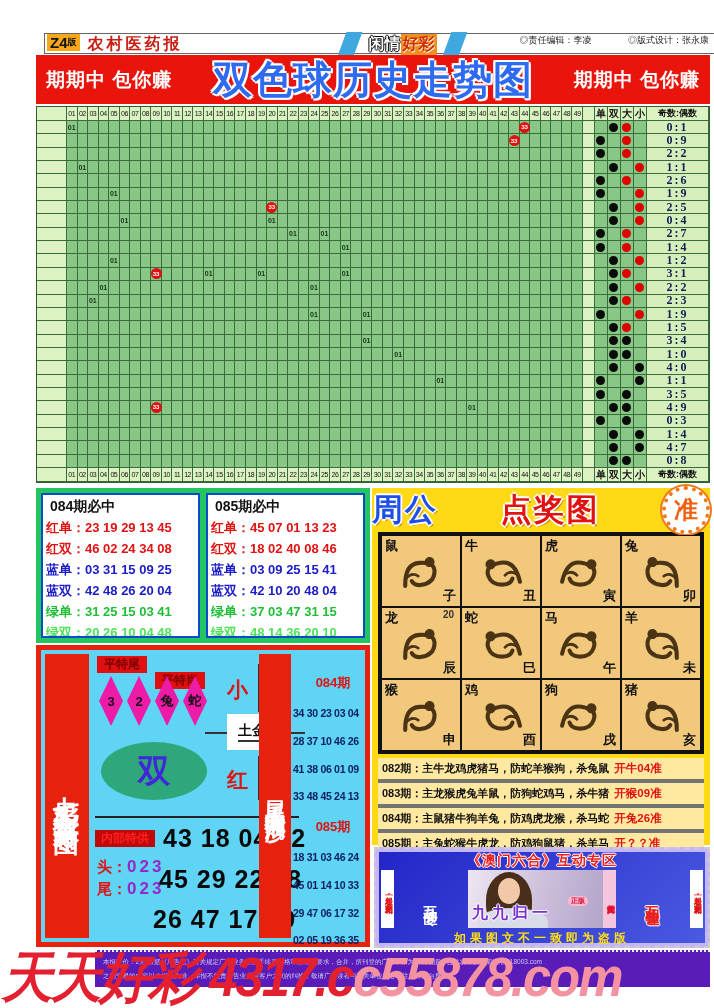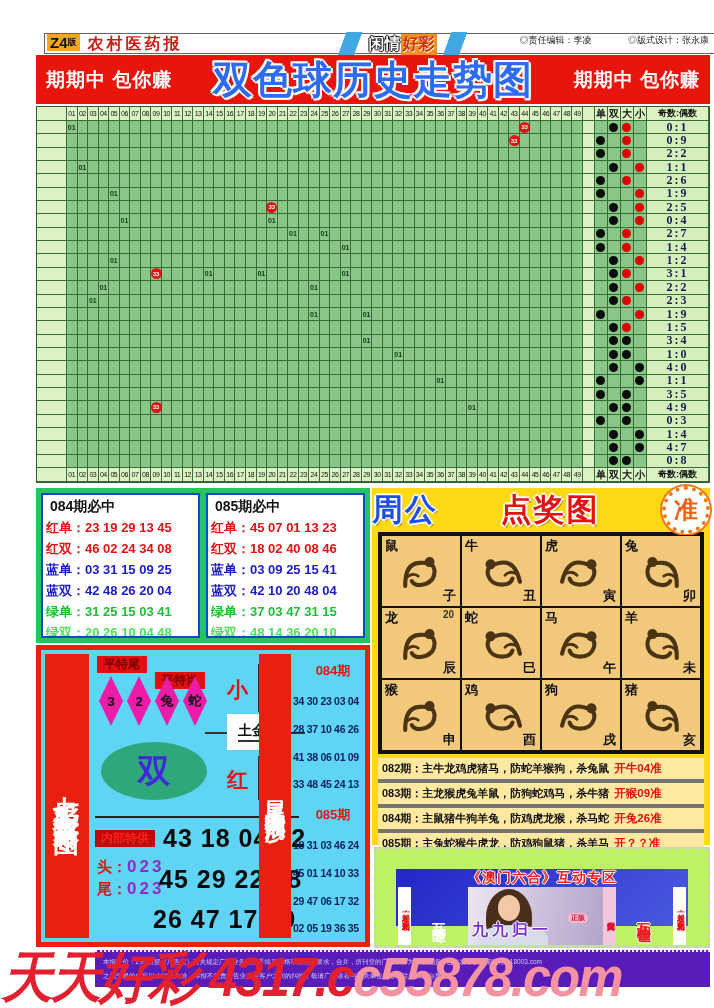--- a/index.html
+++ b/index.html
@@ -112,28 +112,28 @@
               display:flex;align-items:center;justify-content:center;}
   .mini .ebox span{font-size:14px;font-weight:bold;color:#111;border-bottom:2px solid #333;}
   .ellipse{position:absolute;left:60px;top:92px;width:106px;height:58px;background:#2EA87A;border-radius:50%;
            display:flex;align-items:center;justify-content:center;color:#4028D8;font-size:33px;font-weight:bold;}
   .divline{position:absolute;left:54px;top:166px;width:204px;height:2px;background:#222;}
   .neibu{position:absolute;left:54px;top:180px;width:60px;height:17px;background:#C00808;color:#FF2020;
          font-weight:bold;font-size:12px;display:flex;align-items:center;justify-content:center;}
   .bignum{position:absolute;color:#0A0A0A;font-weight:bold;font-size:25px;letter-spacing:1px;white-space:nowrap;}
   .htrow{position:absolute;font-weight:bold;font-size:15px;white-space:nowrap;}
   .htrow .hl{color:#E01212;} .htrow .hv{color:#9428C8;font-size:17px;letter-spacing:3px;}
-  #tailcol{position:absolute;left:252px;top:4px;width:80px;height:288px;display:flex;flex-direction:column;
+  #tailcol{position:absolute;left:252px;top:16px;width:80px;height:288px;display:flex;flex-direction:column;
            justify-content:space-around;}
   .qperiod{color:#E01212;font-weight:bold;font-size:13px;text-align:center;}
   .qnum{color:#0A1E60;font-weight:bold;font-size:10.5px;white-space:nowrap;letter-spacing:-0.3px;}
 
   
-  #am{position:absolute;left:374px;top:847px;width:336px;height:101px;background:#bef264;
-      padding:20px;box-sizing:border-box;border:2px dashed #CCC;}
+  #am{position:absolute;left:374px;top:847px;width:336px;height:101px;background:#c4b5fd;
+      padding:3px;box-sizing:border-box;border:2px dashed #CCC;}
   #am .inner{width:100%;height:100%;background:linear-gradient(135deg,#2326C8,#4A5AE0);position:relative;}
   .amtitle{text-align:center;color:#E82020;font-weight:bold;font-size:14px;letter-spacing:1px;
            text-shadow:1px 0 #FFF,-1px 0 #FFF,0 1px #FFF,0 -1px #FFF;line-height:17px;}
   .ambody{display:flex;height:60px;align-items:center;justify-content:space-between;padding:0 2px;}
   .amv{writing-mode:vertical-rl;text-orientation:upright;font-weight:bold;display:flex;
        align-items:center;justify-content:center;height:58px;}
   .amv.strip{background:#FFF;color:#E01212;font-size:8px;width:13px;letter-spacing:0;}
   .amv.zone{color:#FFF;font-size:14px;letter-spacing:2px;}
   .amv.verify{color:#E82020;font-size:14px;letter-spacing:2px;
               text-shadow:1px 0 #FFF,-1px 0 #FFF,0 1px #FFF,0 -1px #FFF;}

